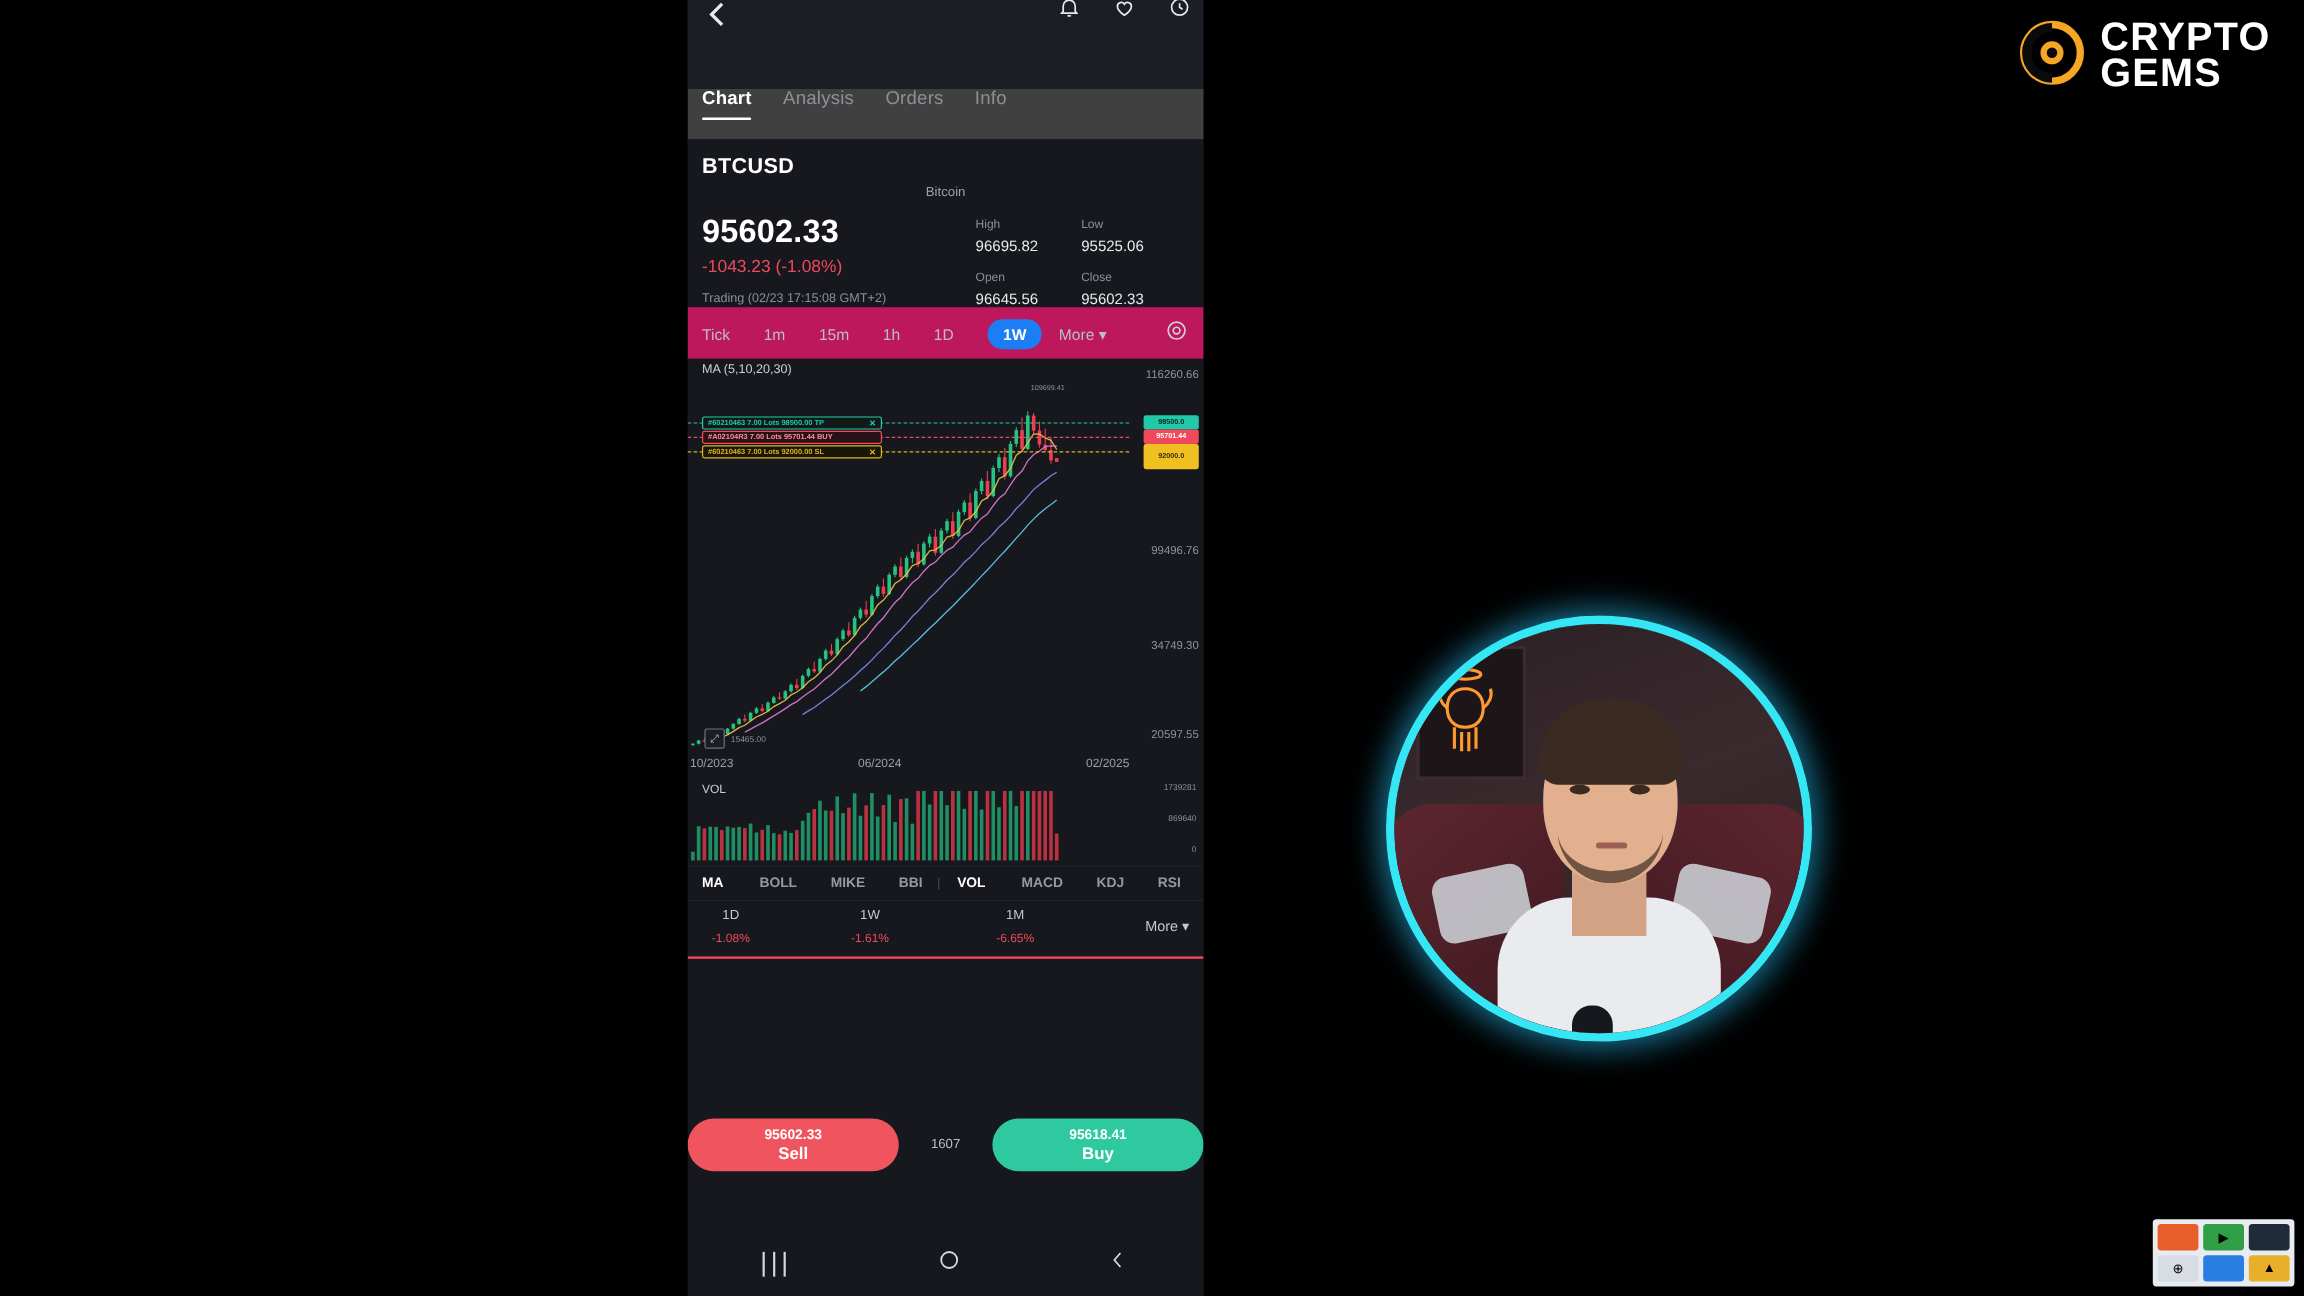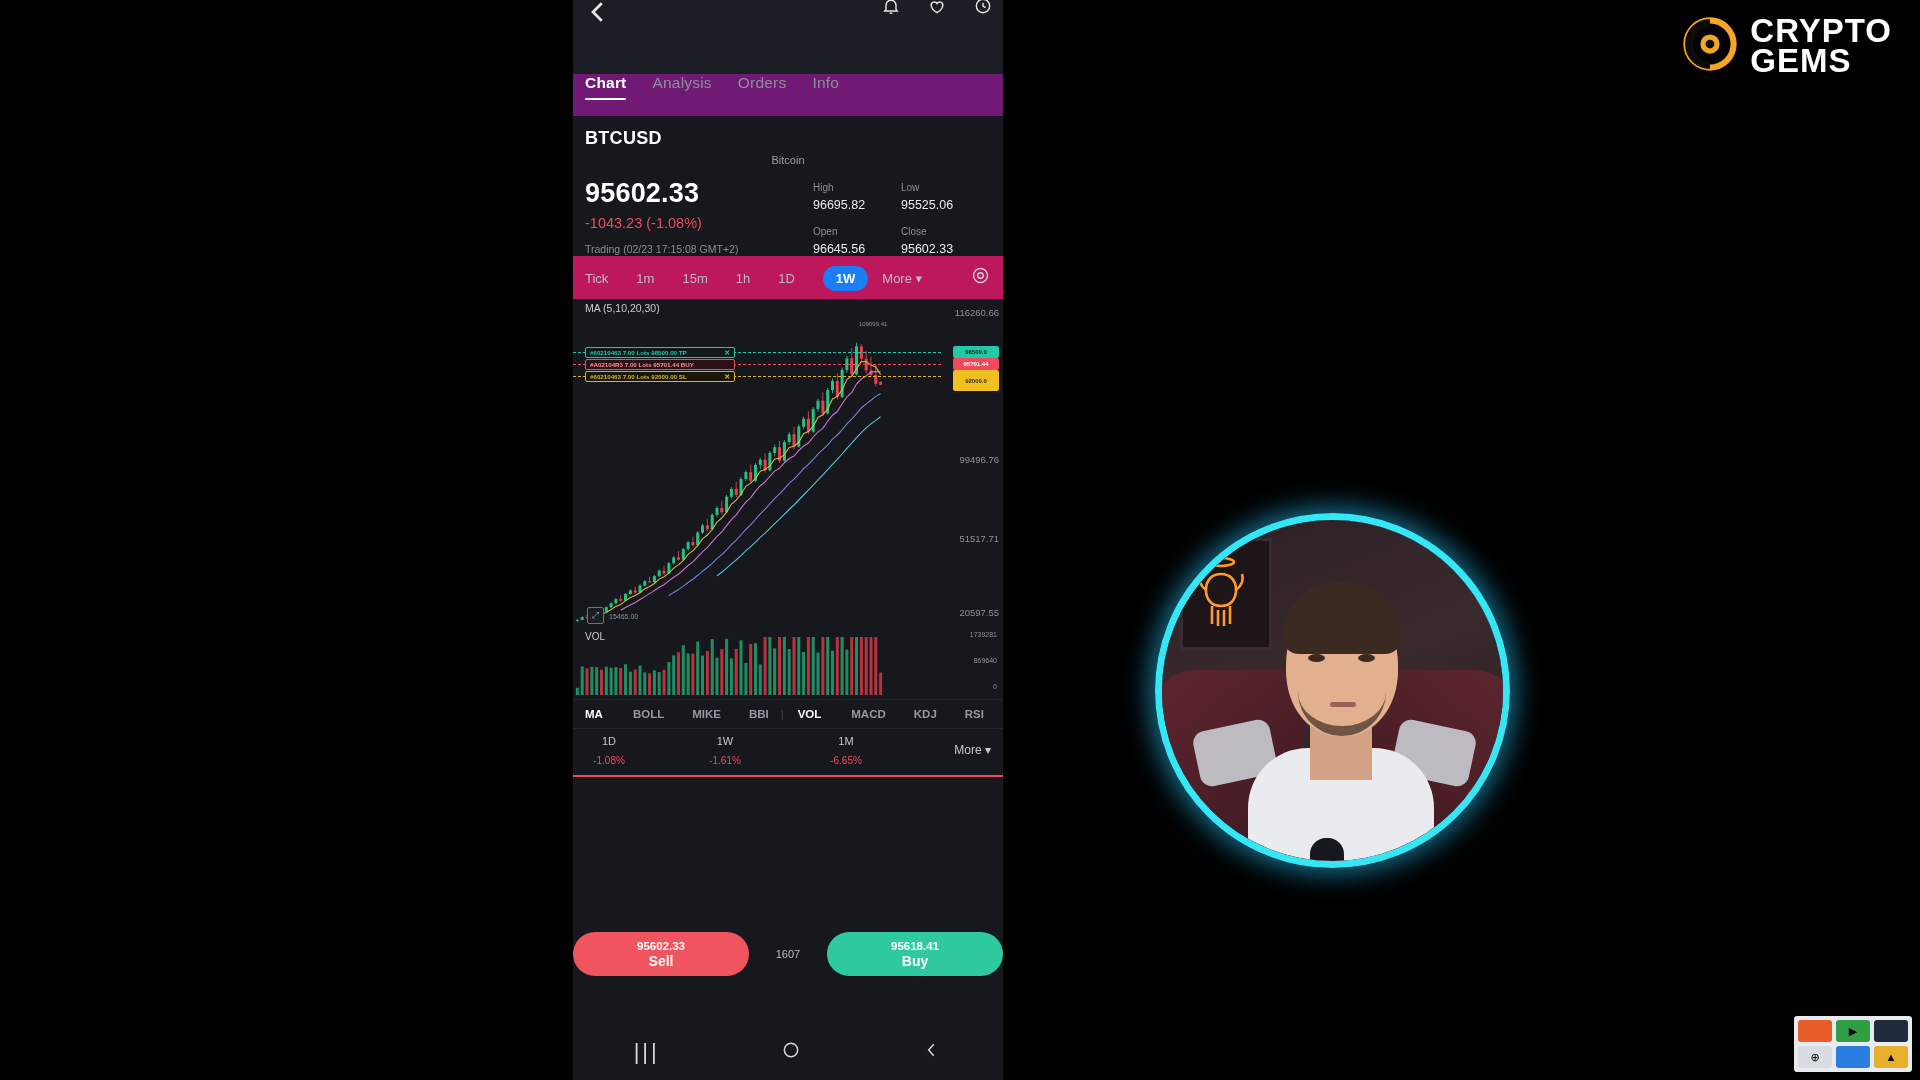--- a/index.html
+++ b/index.html
@@ -18,21 +18,21 @@
     height:74px; background:#1b1e24; position:relative;
   }
   .back-chevron {
     position:absolute; left:10px; top:-3px; width:30px; height:30px;
     color:#e8eaed;
   }
   .topicons { position:absolute; right:10px; top:-4px; display:flex; gap:26px; }
   .topicons span { width:20px; height:20px; display:block; color:#e6e8ec; }
 
   .tabs {
-    display:flex; gap:26px; padding:0 12px; background:#701a75;
+    display:flex; gap:26px; padding:0 12px; background:#404040;
     height:42px; align-items:flex-start;
   }
   .tab {
     font-size:15.5px; color:#8b9099; padding-top:0px; position:relative;
     letter-spacing:.2px;
   }
   .tab.active { color:#fff; font-weight:bold; }
   .tab.active::after {
     content:""; position:absolute; left:0; right:0; bottom:-8px;
     height:2.5px; background:#fff; border-radius:2px;
@@ -451,28 +451,33 @@
         <span class="ob-x">✕</span>
       </div>
 
       <div class="ptag pt-tp">98500.0</div>
       <div class="ptag pt-buy">95701.44</div>
       <div class="ptag pt-sl">92000.0</div>
 
       <div class="yaxis">
         <div class="ytick" style="top:8px;">116260.66</div>
         <div class="ytick" style="top:155px;">99496.76</div>
-        <div class="ytick" style="top:234px;">51517.71</div>
+        <div class="ytick" style="top:234px;">34749.30</div>
         <div class="ytick" style="top:308px;">20597.55</div>
       </div>
 
       <div class="expand-btn">⤢</div>
       <div class="bottom-price">15465.00</div>
     </div>
 
+    <div class="xaxis">
+      <div class="xtick" style="left:2px;">10/2023</div>
+      <div class="xtick" style="left:142px;">06/2024</div>
+      <div class="xtick" style="left:332px;">02/2025</div>
+    </div>
 
     <div class="vol-wrap">
       <div class="vol-label">VOL</div>
       <svg id="volbars" width="368" height="62" style="position:absolute;left:0;top:8px;">
           <rect x="2.9" y="50.8" width="3.0" height="7.3" fill="#1f8f63"></rect>
           <rect x="7.7" y="29.5" width="3.0" height="28.5" fill="#1f8f63"></rect>
           <rect x="12.5" y="31.3" width="3.0" height="26.7" fill="#b8323f"></rect>
           <rect x="17.4" y="29.9" width="3.0" height="28.1" fill="#1f8f63"></rect>
           <rect x="22.2" y="30.1" width="3.0" height="27.9" fill="#1f8f63"></rect>
           <rect x="27.0" y="32.7" width="3.0" height="25.3" fill="#b8323f"></rect>

